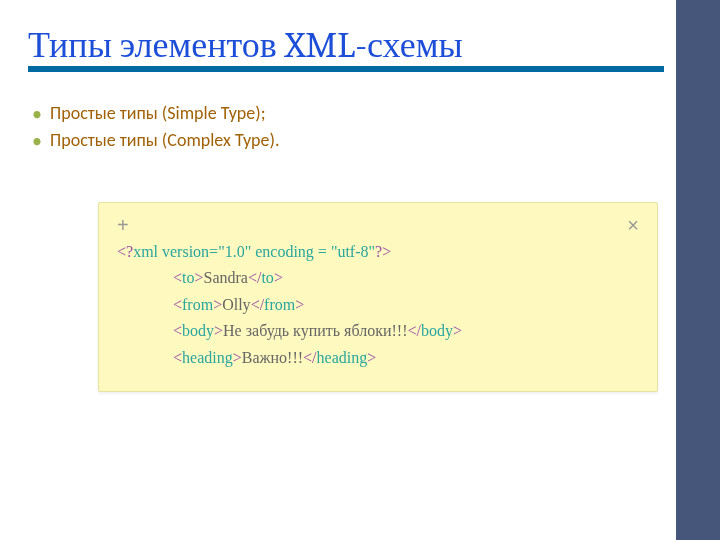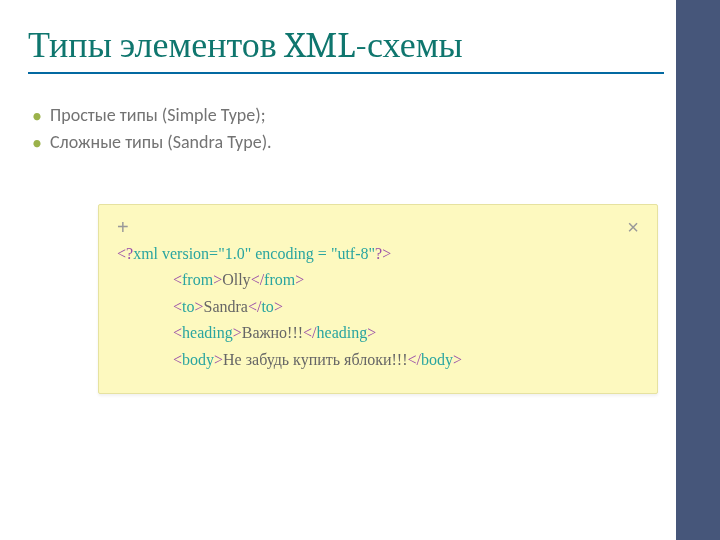--- a/index.html
+++ b/index.html
@@ -13,32 +13,31 @@
   }
   .slide {
     position: absolute;
     inset: 0;
     padding: 24px 56px 24px 28px;
   }
   .title {
     font-family: Cambria, Georgia, serif;
     font-size: 36px;
     font-weight: 400;
-    color: #0f766e;
-    padding-bottom: 6px;
-    border-bottom: 2px solid #0369a1;
+    color: #1d4ed8;
+    border-bottom: 6px solid #0369a1;
   }
   .bullets {
     margin-top: 28px;
     list-style: none;
   }
   .bullets li {
     position: relative;
     font-size: 18px;
-    color: #737373;
+    color: #a16207;
     padding-left: 22px;
     line-height: 1.5;
   }
   .bullets li::before {
     content: "•";
     position: absolute;
     left: 4px;
     top: -1px;
     color: #9bb24a;
     font-size: 20px;
@@ -80,31 +79,31 @@
 </head>
 <body>
 
 <div class="right-bar"></div>
 
 <div class="slide">
   <h1 class="title">Типы элементов XML-схемы</h1>
 
   <ul class="bullets">
     <li>Простые типы (Simple Type);</li>
-    <li>Сложные типы (Sandra Type).</li>
+    <li>Простые типы (Complex Type).</li>
   </ul>
 
   <div class="note-wrap">
     <div class="note">
       <div class="note-head">
         <span class="note-btn">+</span>
         <span class="note-btn">×</span>
       </div>
       <div id="note-body">
           <div class="note-line"><span class="purple">&lt;?</span><span class="teal">xml version="1.0" encoding = "utf-8"</span><span class="purple">?&gt;</span></div>
+          <div class="note-line note-indent"><span class="purple">&lt;</span><span class="teal">to</span><span class="purple">&gt;</span><span>Sandra</span><span class="purple">&lt;/</span><span class="teal">to</span><span class="purple">&gt;</span></div>
           <div class="note-line note-indent"><span class="purple">&lt;</span><span class="teal">from</span><span class="purple">&gt;</span><span>Olly</span><span class="purple">&lt;/</span><span class="teal">from</span><span class="purple">&gt;</span></div>
-          <div class="note-line note-indent"><span class="purple">&lt;</span><span class="teal">to</span><span class="purple">&gt;</span><span>Sandra</span><span class="purple">&lt;/</span><span class="teal">to</span><span class="purple">&gt;</span></div>
+          <div class="note-line note-indent"><span class="purple">&lt;</span><span class="teal">body</span><span class="purple">&gt;</span><span>Не забудь купить яблоки!!!</span><span class="purple">&lt;/</span><span class="teal">body</span><span class="purple">&gt;</span></div>
           <div class="note-line note-indent"><span class="purple">&lt;</span><span class="teal">heading</span><span class="purple">&gt;</span><span>Важно!!!</span><span class="purple">&lt;/</span><span class="teal">heading</span><span class="purple">&gt;</span></div>
-          <div class="note-line note-indent"><span class="purple">&lt;</span><span class="teal">body</span><span class="purple">&gt;</span><span>Не забудь купить яблоки!!!</span><span class="purple">&lt;/</span><span class="teal">body</span><span class="purple">&gt;</span></div>
         </div>
     </div>
   </div>
 </div>
 
 </body></html>

